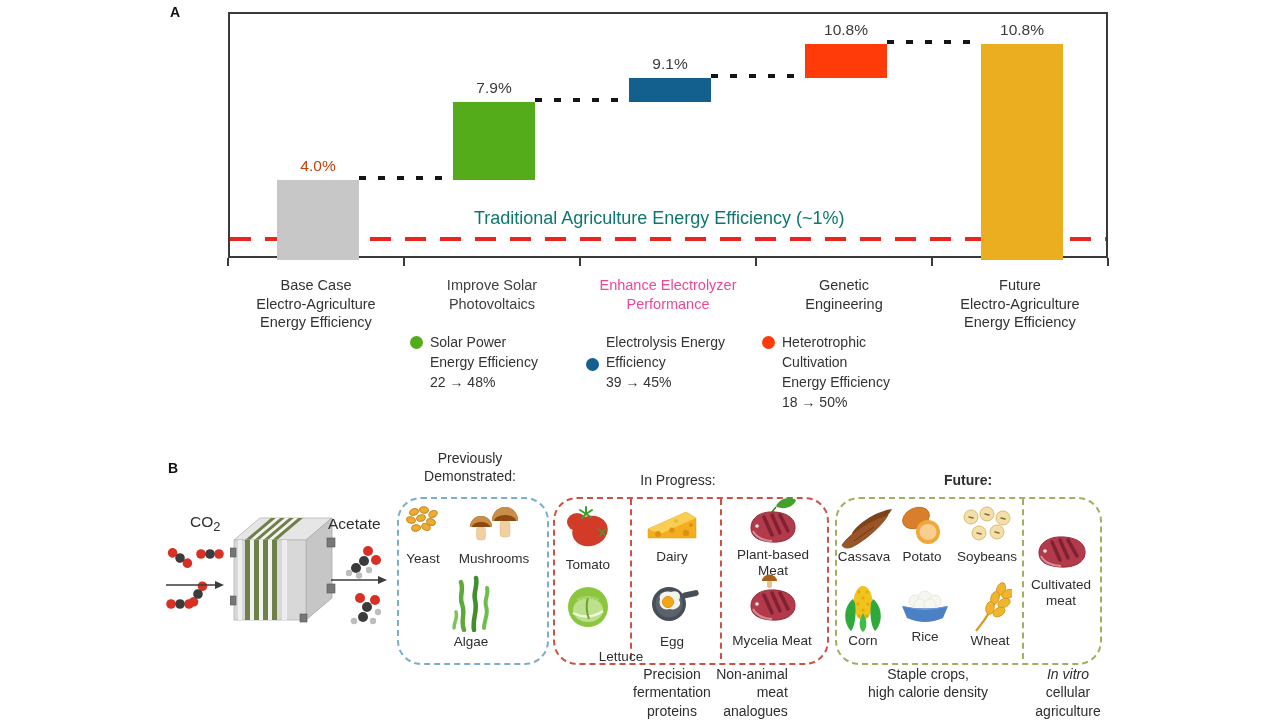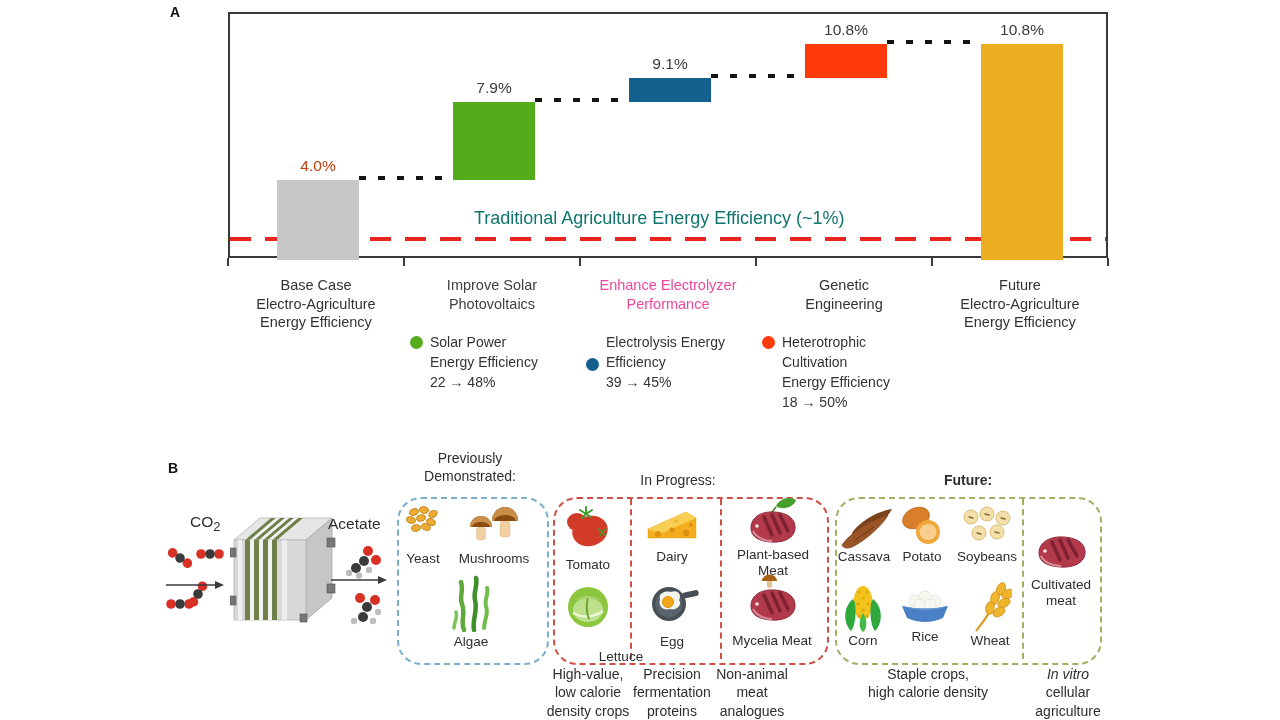--- a/index.html
+++ b/index.html
@@ -362,27 +362,24 @@
         <line x1="18" y1="14" x2="26" y2="32"></line>
           <line x1="26" y1="12" x2="34" y2="30"></line>
           <line x1="34" y1="12" x2="43" y2="28"></line>
       </g>
       <path d="M7,28 C10,34 18,38 27,38" stroke="#d88c96" stroke-width="2" fill="none"></path>
       <circle cx="11" cy="23" r="1.8" fill="#f5e9e9"></circle>
     </svg>
     <div class="ilabel" style="left:1061px;top:147px;">Cultivated
 meat</div>
 
-    <div class="caption" style="left:588px;top:235px;">High-value,
-low calorie
-density crops</div>
     <div class="caption" style="left:672px;top:235px;">Precision
 fermentation
 proteins</div>
-    <div class="caption" style="left:752px;top:235px;">Non-animal
+    <div class="caption" style="left:752px;top:235px;text-align:right;">Non-animal
 meat
 analogues</div>
     <div class="caption" style="left:928px;top:235px;">Staple crops,
 high calorie density</div>
     <div class="caption" style="left:1068px;top:235px;"><span style="font-style:italic;text-align:right;">In vitro</span><span>
 cellular
 agriculture</span></div>
 
   </div>
 </div>

